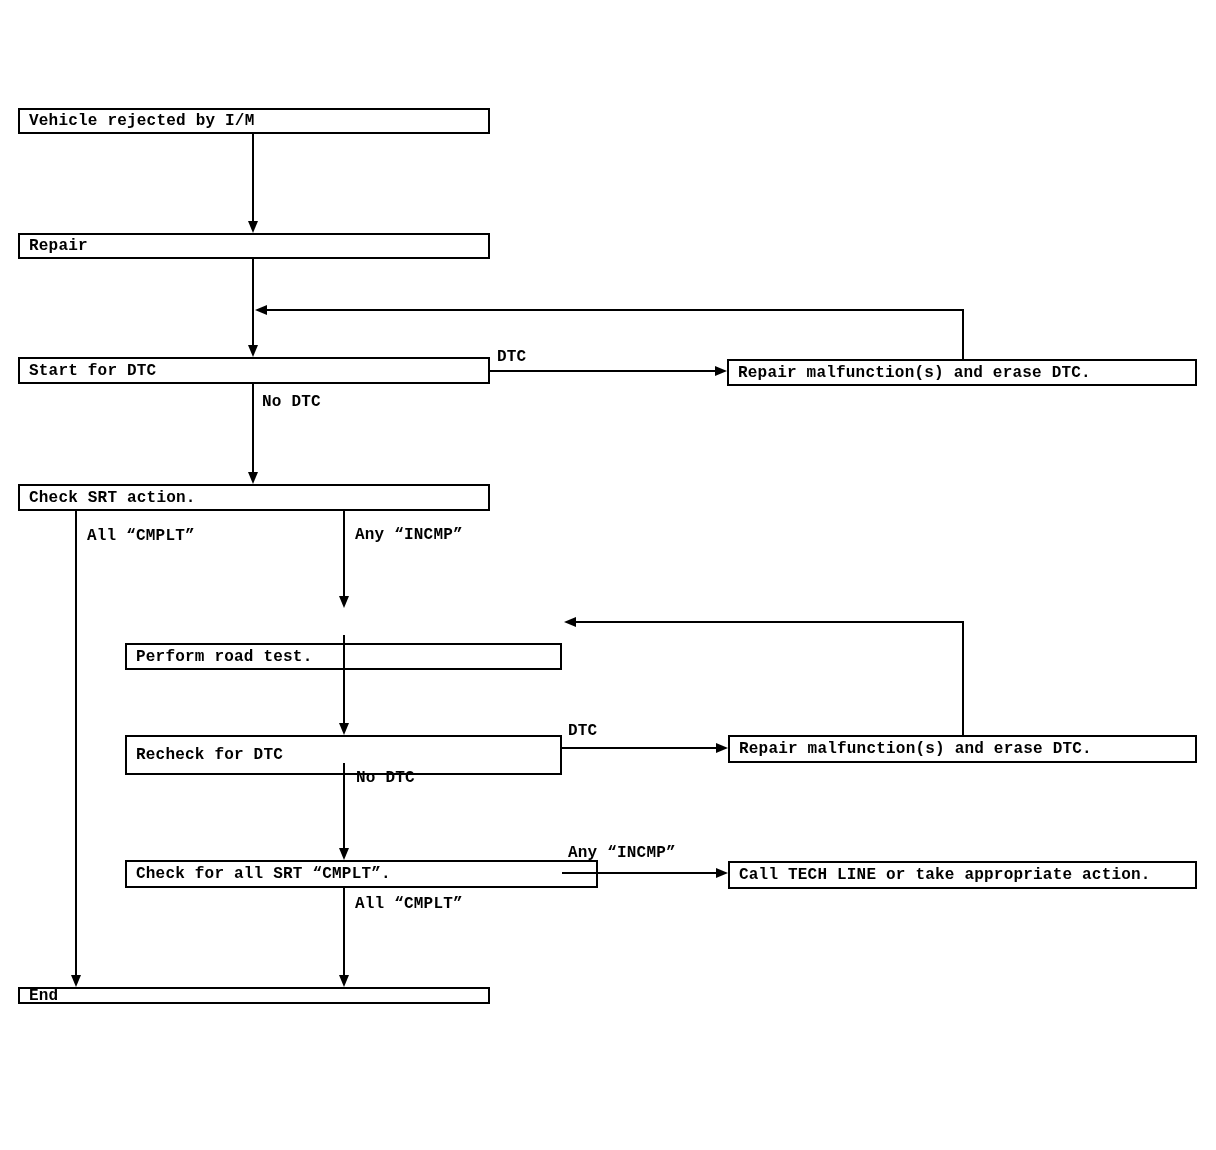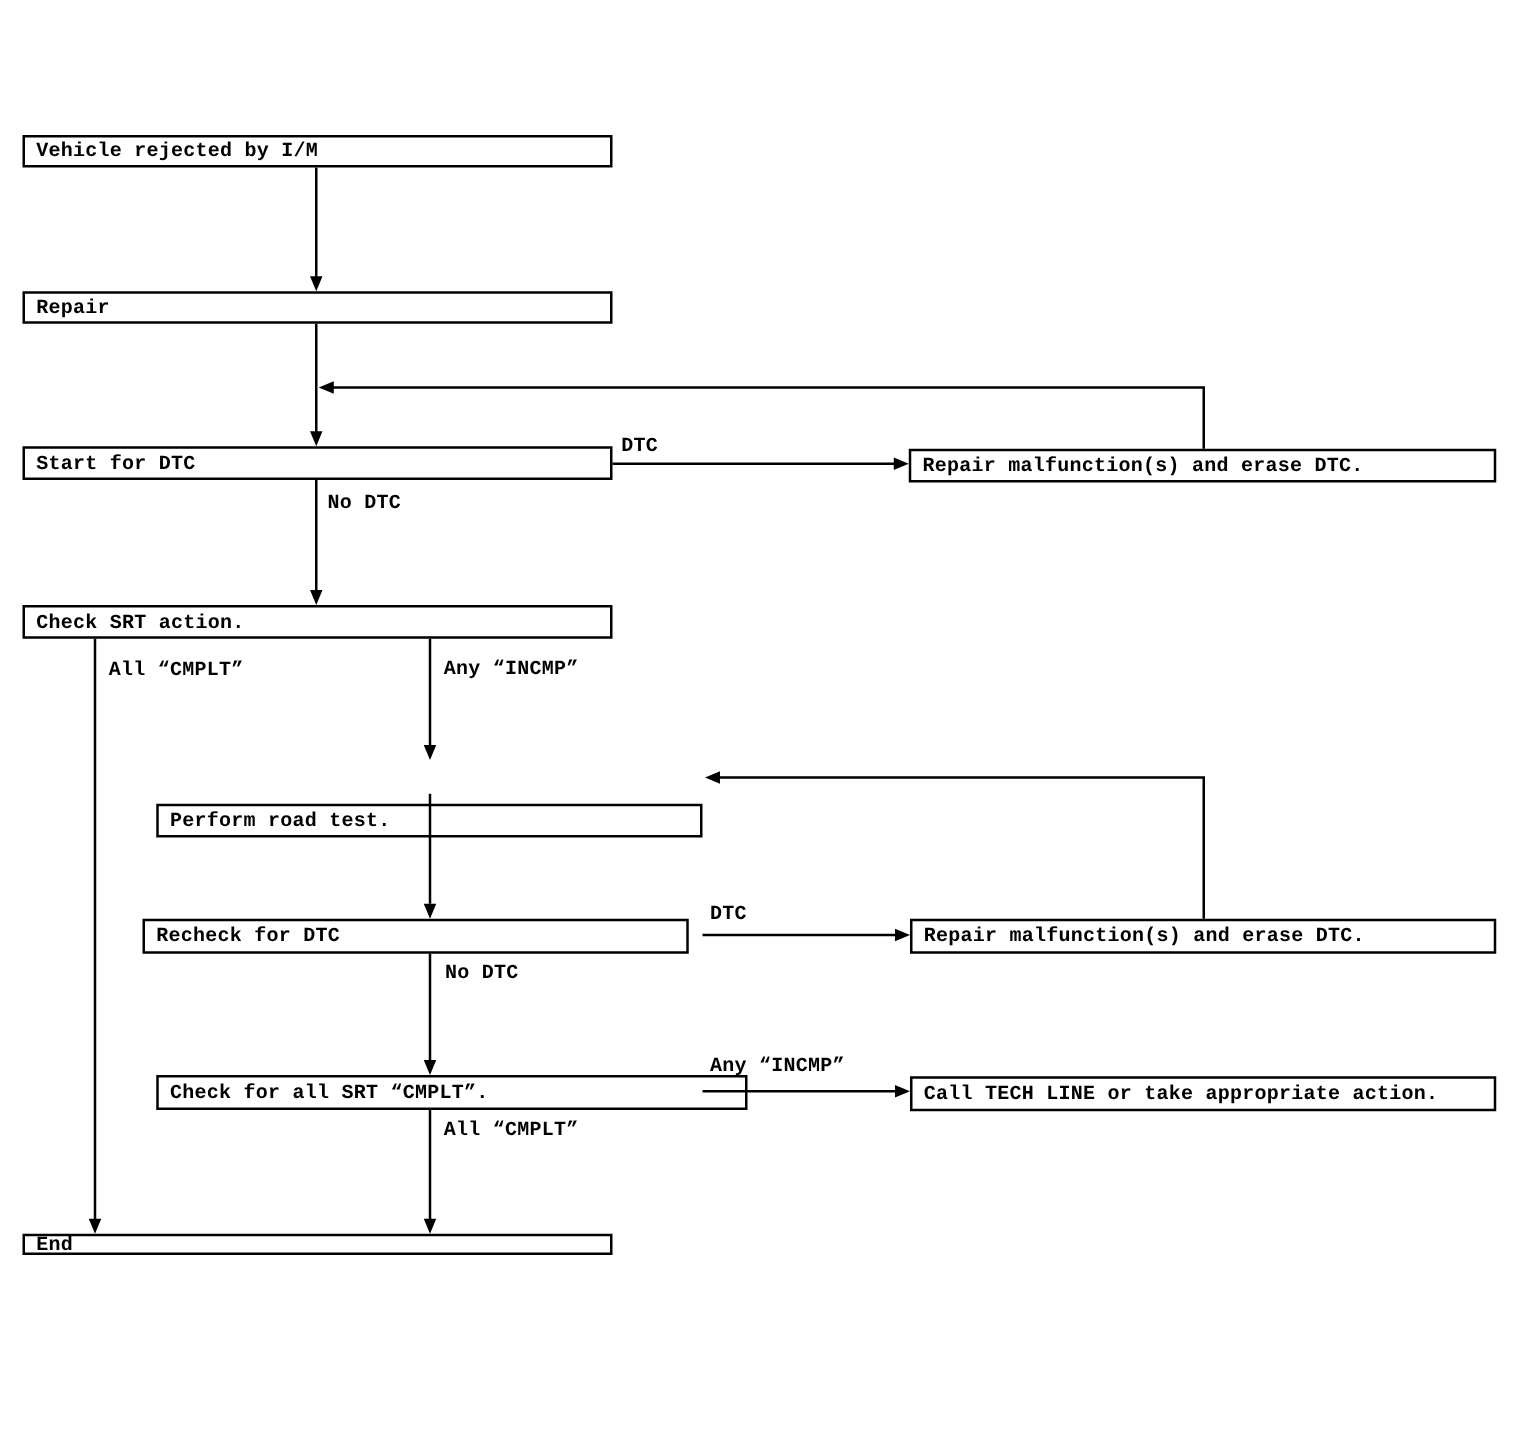--- a/index.html
+++ b/index.html
@@ -49,21 +49,21 @@
   <div class="node" style="left:18px; top:233px; width:472px; height:26px;">Repair</div>
 
   <div class="node" style="left:18px; top:357px; width:472px; height:27px;">Start for DTC</div>
 
   <div class="node" style="left:727px; top:359px; width:470px; height:27px;">Repair malfunction(s) and erase DTC.</div>
 
   <div class="node" style="left:18px; top:484px; width:472px; height:27px;">Check SRT action.</div>
 
   <div class="node" style="left:125px; top:608px; width:437px; height:27px;margin-top:35px;">Perform road test.</div>
 
-  <div class="node" style="left:114px; top:735px; width:437px; height:28px;">Recheck for DTC</div>
+  <div class="node" style="left:125px; top:735px; width:437px; height:40px;">Recheck for DTC</div>
 
   <div class="node" style="left:728px; top:735px; width:469px; height:28px;">Repair malfunction(s) and erase DTC.</div>
 
   <div class="node" style="left:125px; top:860px; width:473px; height:28px;">Check for all SRT “CMPLT”.</div>
 
   <div class="node" style="left:728px; top:861px; width:469px; height:28px;">Call TECH LINE or take appropriate action.</div>
 
   <div class="node" style="left:18px; top:987px; width:472px; height:17px;">End</div>
 
   <div class="vline" style="left:252px; top:134px; height:89px;"></div>

